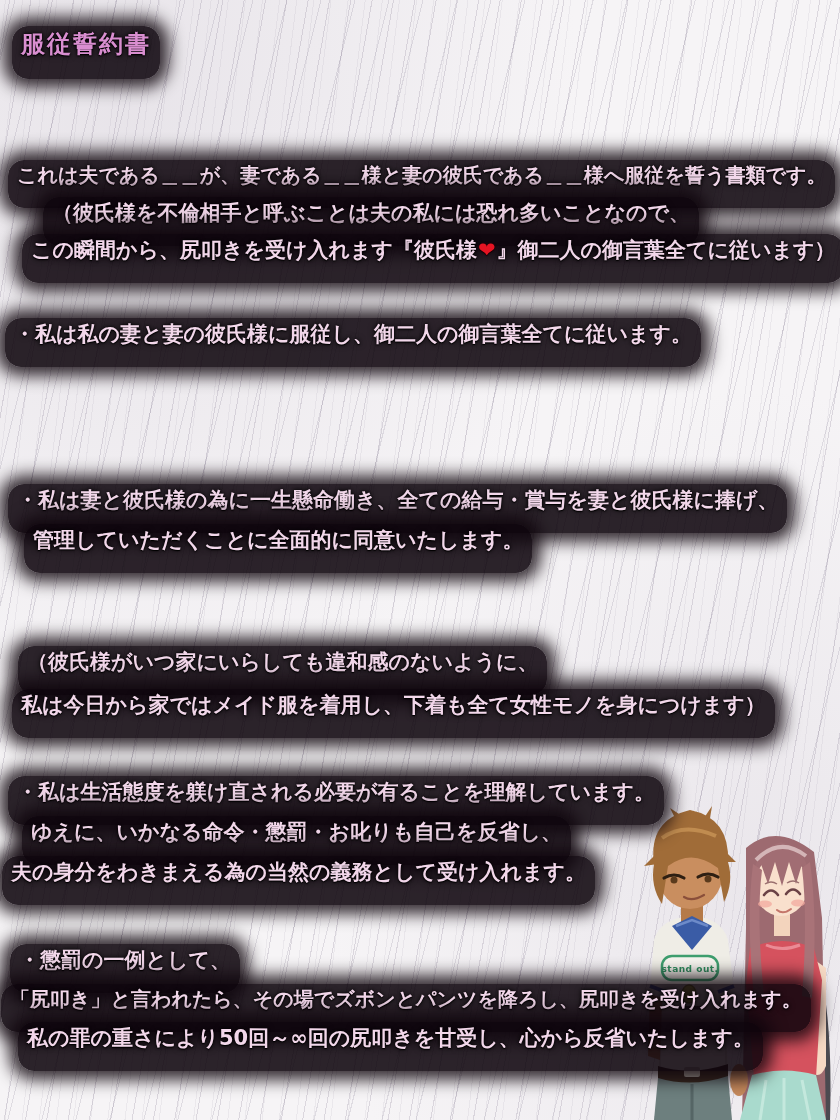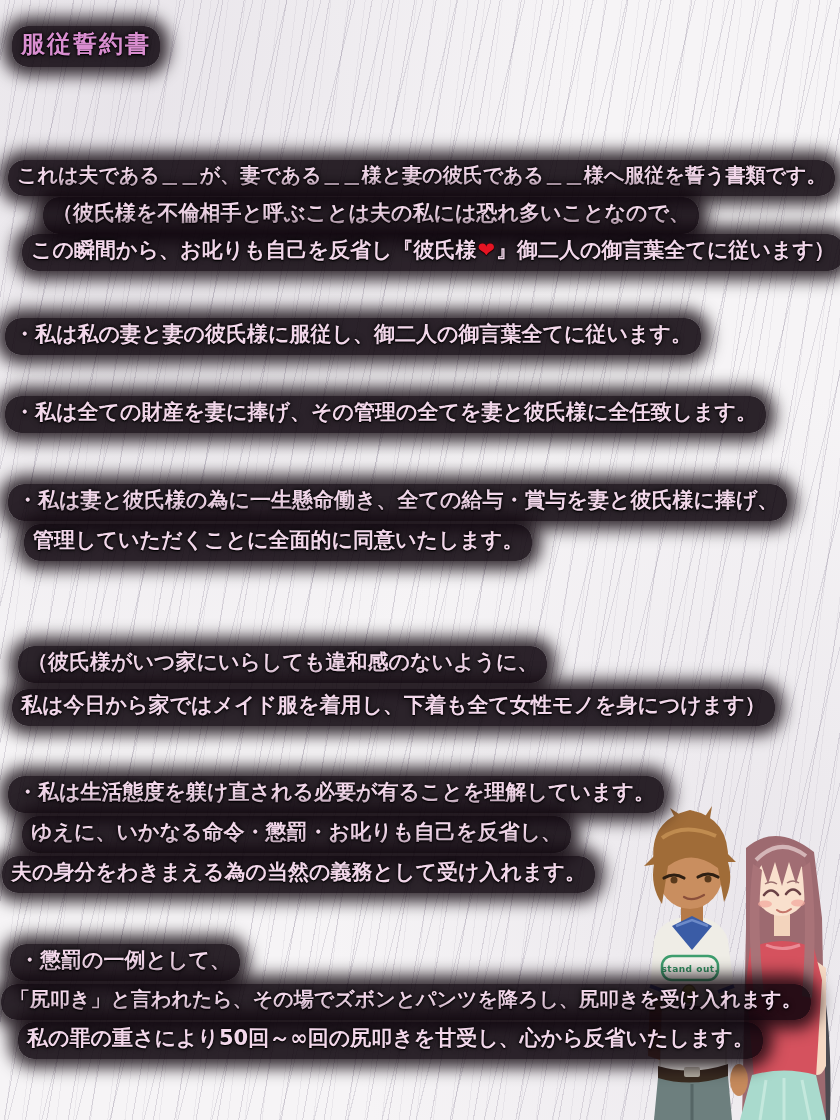--- a/index.html
+++ b/index.html
@@ -17,21 +17,21 @@
     font-family:"DejaVu Sans", sans-serif;
   }
   .line{
     position:absolute;
     white-space:nowrap;
     font-weight:bold;
     font-size:21px;
     line-height:1.25;
     letter-spacing:0;
     color:#f2d7ea;
-    padding:3px 9px 8px;
+    padding:3px 9px 20px;
     background:rgba(13,4,11,0.87);
     border-radius:16px;
     box-shadow:0 0 16px 9px rgba(13,4,11,0.82);
     text-shadow:0 0 3px rgba(0,0,0,0.95), 0 0 6px rgba(0,0,0,0.8), 0 1px 1px #000;
     z-index:6;
   }
   .s20{font-size:20px;}
   .title{
     font-size:24px;
     color:#d98ed0;
@@ -127,26 +127,25 @@
         <rect x="50" y="208" width="27" height="3.5" rx="1.5" fill="#5a5a56"></rect>
       </g>
     </g>
   </svg>
 
   <div class="line title" style="top:26px;left:12px;">服従誓約書</div>
 
   <div class="line s20" style="top:160px;left:8px;">これは夫である＿＿が、妻である＿＿様と妻の彼氏である＿＿様へ服従を誓う書類です。</div>
   <div class="line" style="top:197px;left:8px;margin-left:35px;">（彼氏様を不倫相手と呼ぶことは夫の私には恐れ多いことなので、</div>
   <div class="line" style="top:234px;left:22px;">
-    <span>この瞬間から、お叱りも自己を反省し『彼氏様</span><span class="heart">❤</span><span>』御二人の御言葉全てに従います）</span>
+    <span>この瞬間から、尻叩きを受け入れます『彼氏様</span><span class="heart">❤</span><span>』御二人の御言葉全てに従います）</span>
   </div>
 
   <div class="line" style="top:318px;left:5px;">・私は私の妻と妻の彼氏様に服従し、御二人の御言葉全てに従います。</div>
 
-  <div class="line" style="top:396px;left:5px;">・私は全ての財産を妻に捧げ、その管理の全てを妻と彼氏様に全任致します。</div>
 
   <div class="line" style="top:484px;left:8px;">・私は妻と彼氏様の為に一生懸命働き、全ての給与・賞与を妻と彼氏様に捧げ、</div>
   <div class="line" style="top:524px;left:24px;">管理していただくことに全面的に同意いたします。</div>
 
   <div class="line" style="top:646px;left:18px;">（彼氏様がいつ家にいらしても違和感のないように、</div>
   <div class="line" style="top:689px;left:12px;">私は今日から家ではメイド服を着用し、下着も全て女性モノを身につけます）</div>
 
   <div class="line" style="top:776px;left:8px;">・私は生活態度を躾け直される必要が有ることを理解しています。</div>
   <div class="line" style="top:816px;left:22px;">ゆえに、いかなる命令・懲罰・お叱りも自己を反省し、</div>
   <div class="line" style="top:856px;left:2px;">夫の身分をわきまえる為の当然の義務として受け入れます。</div>

